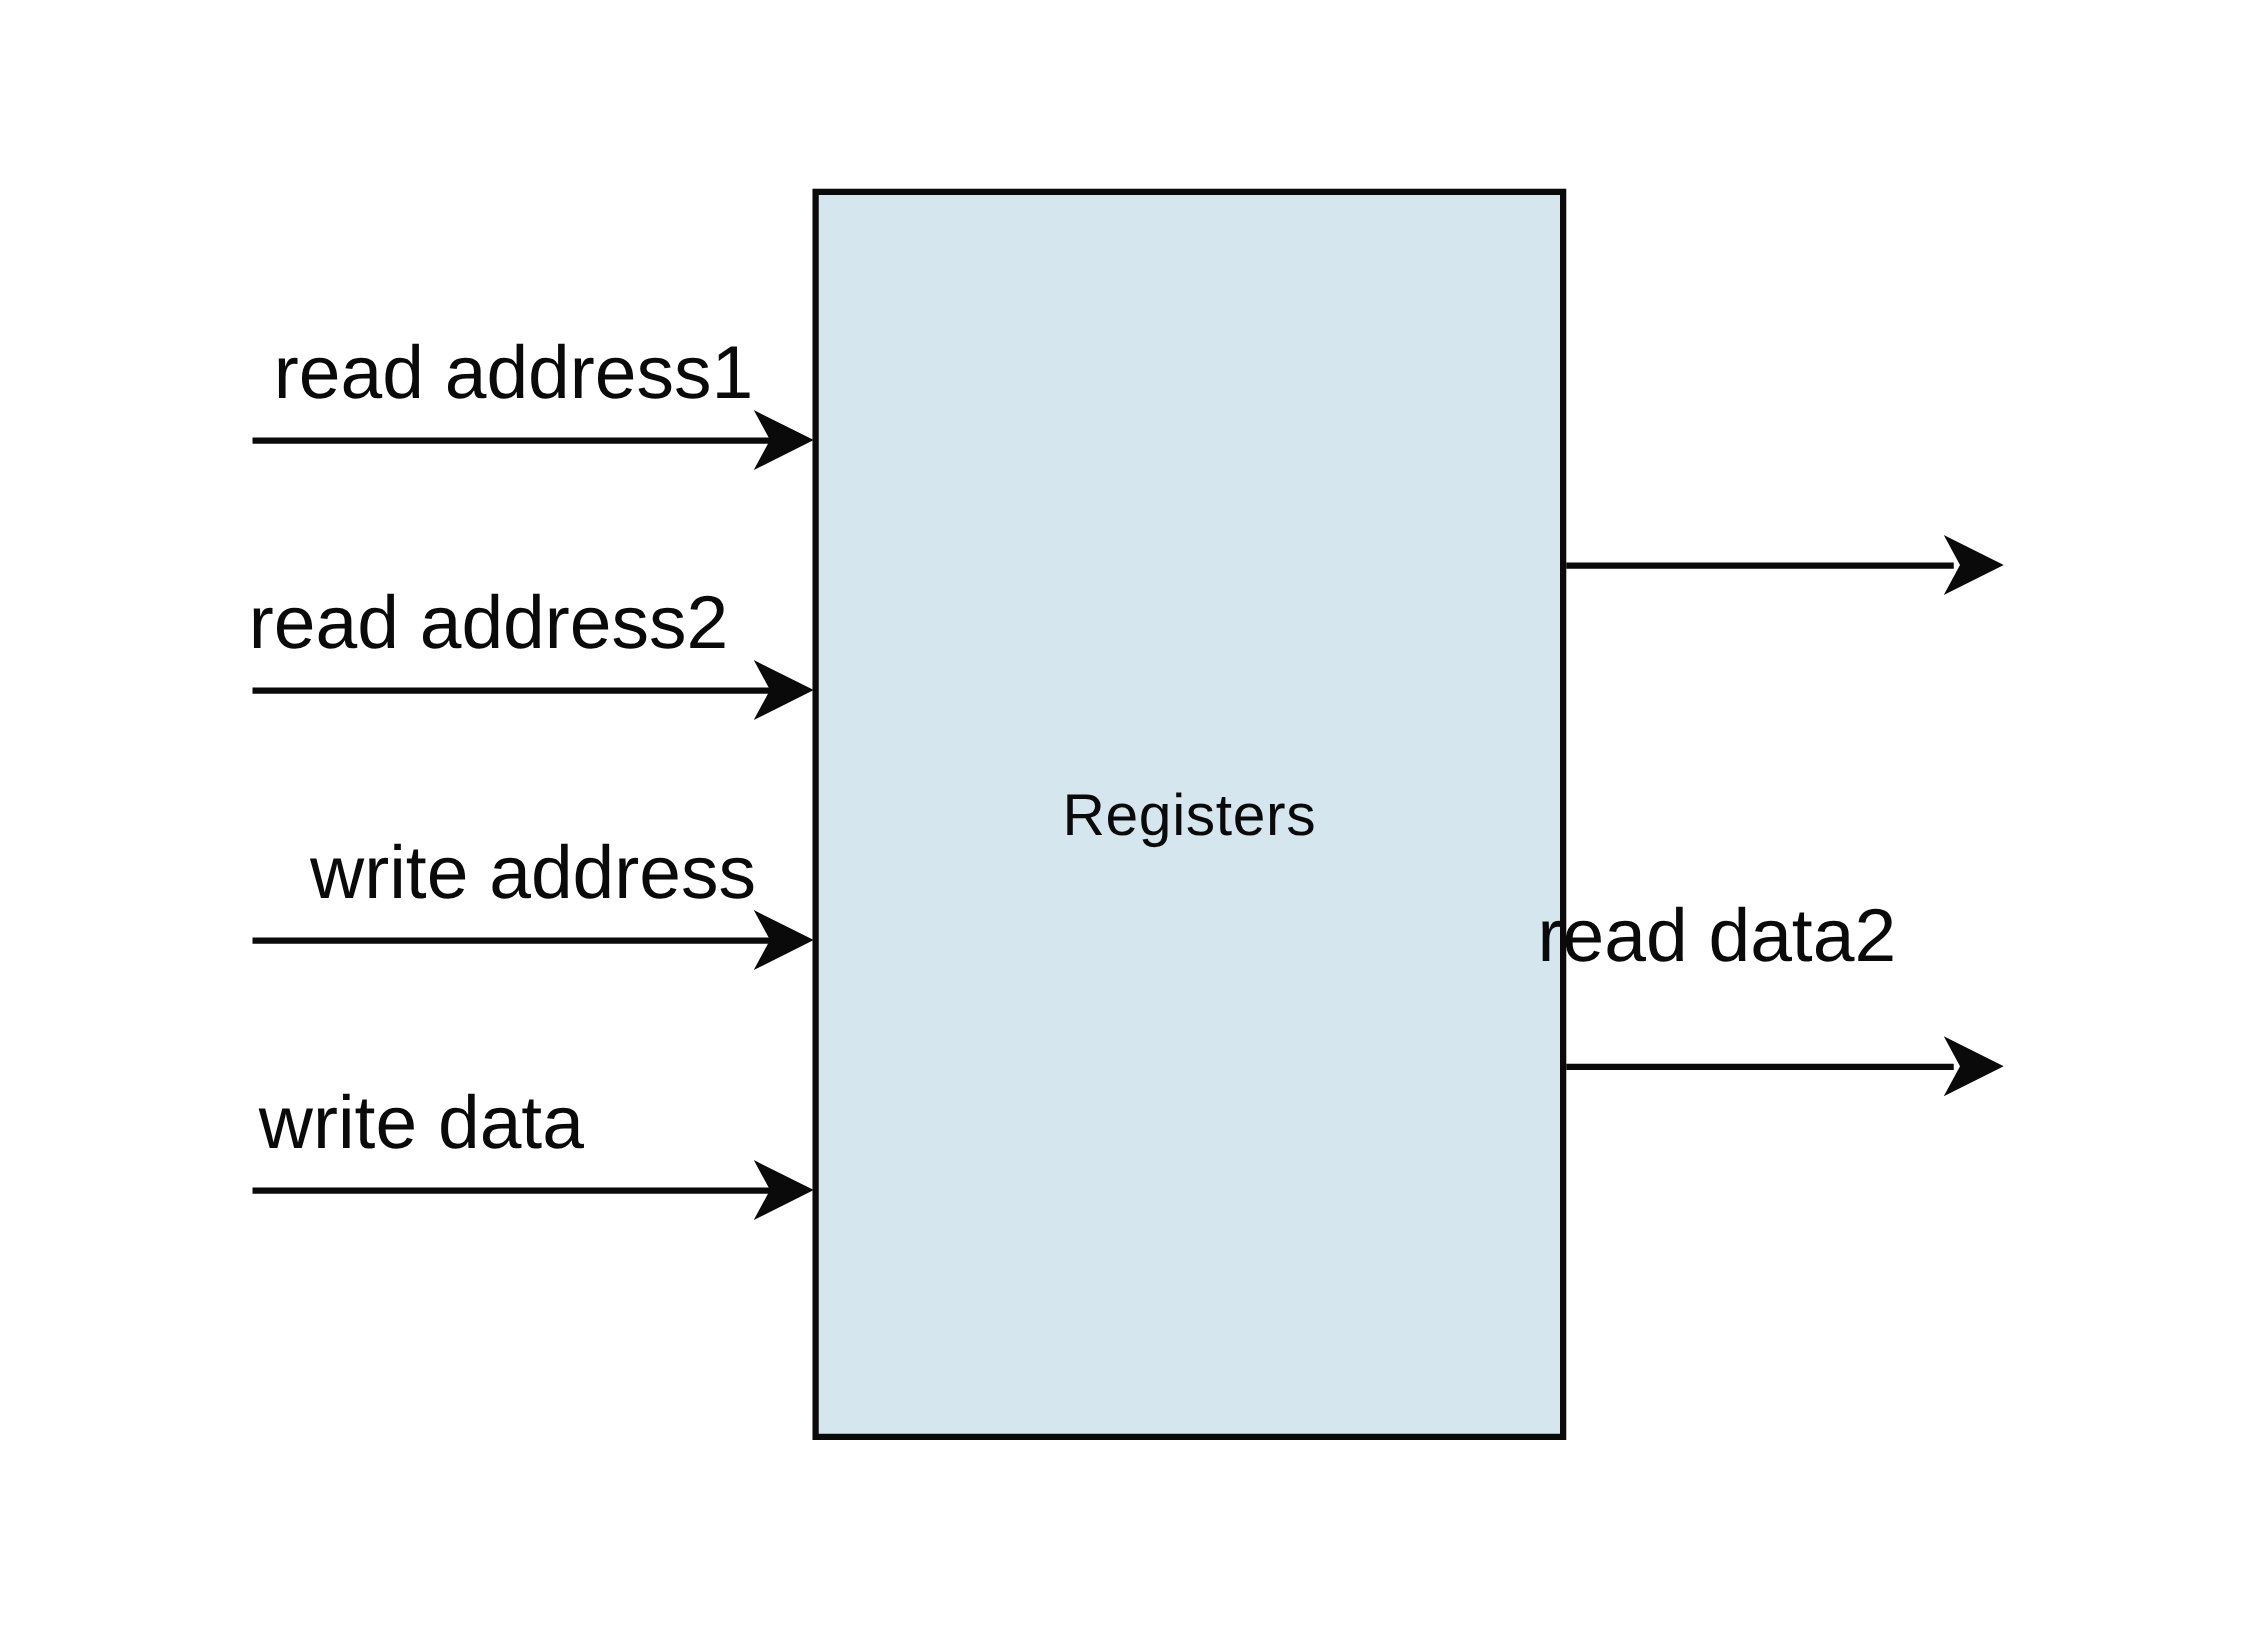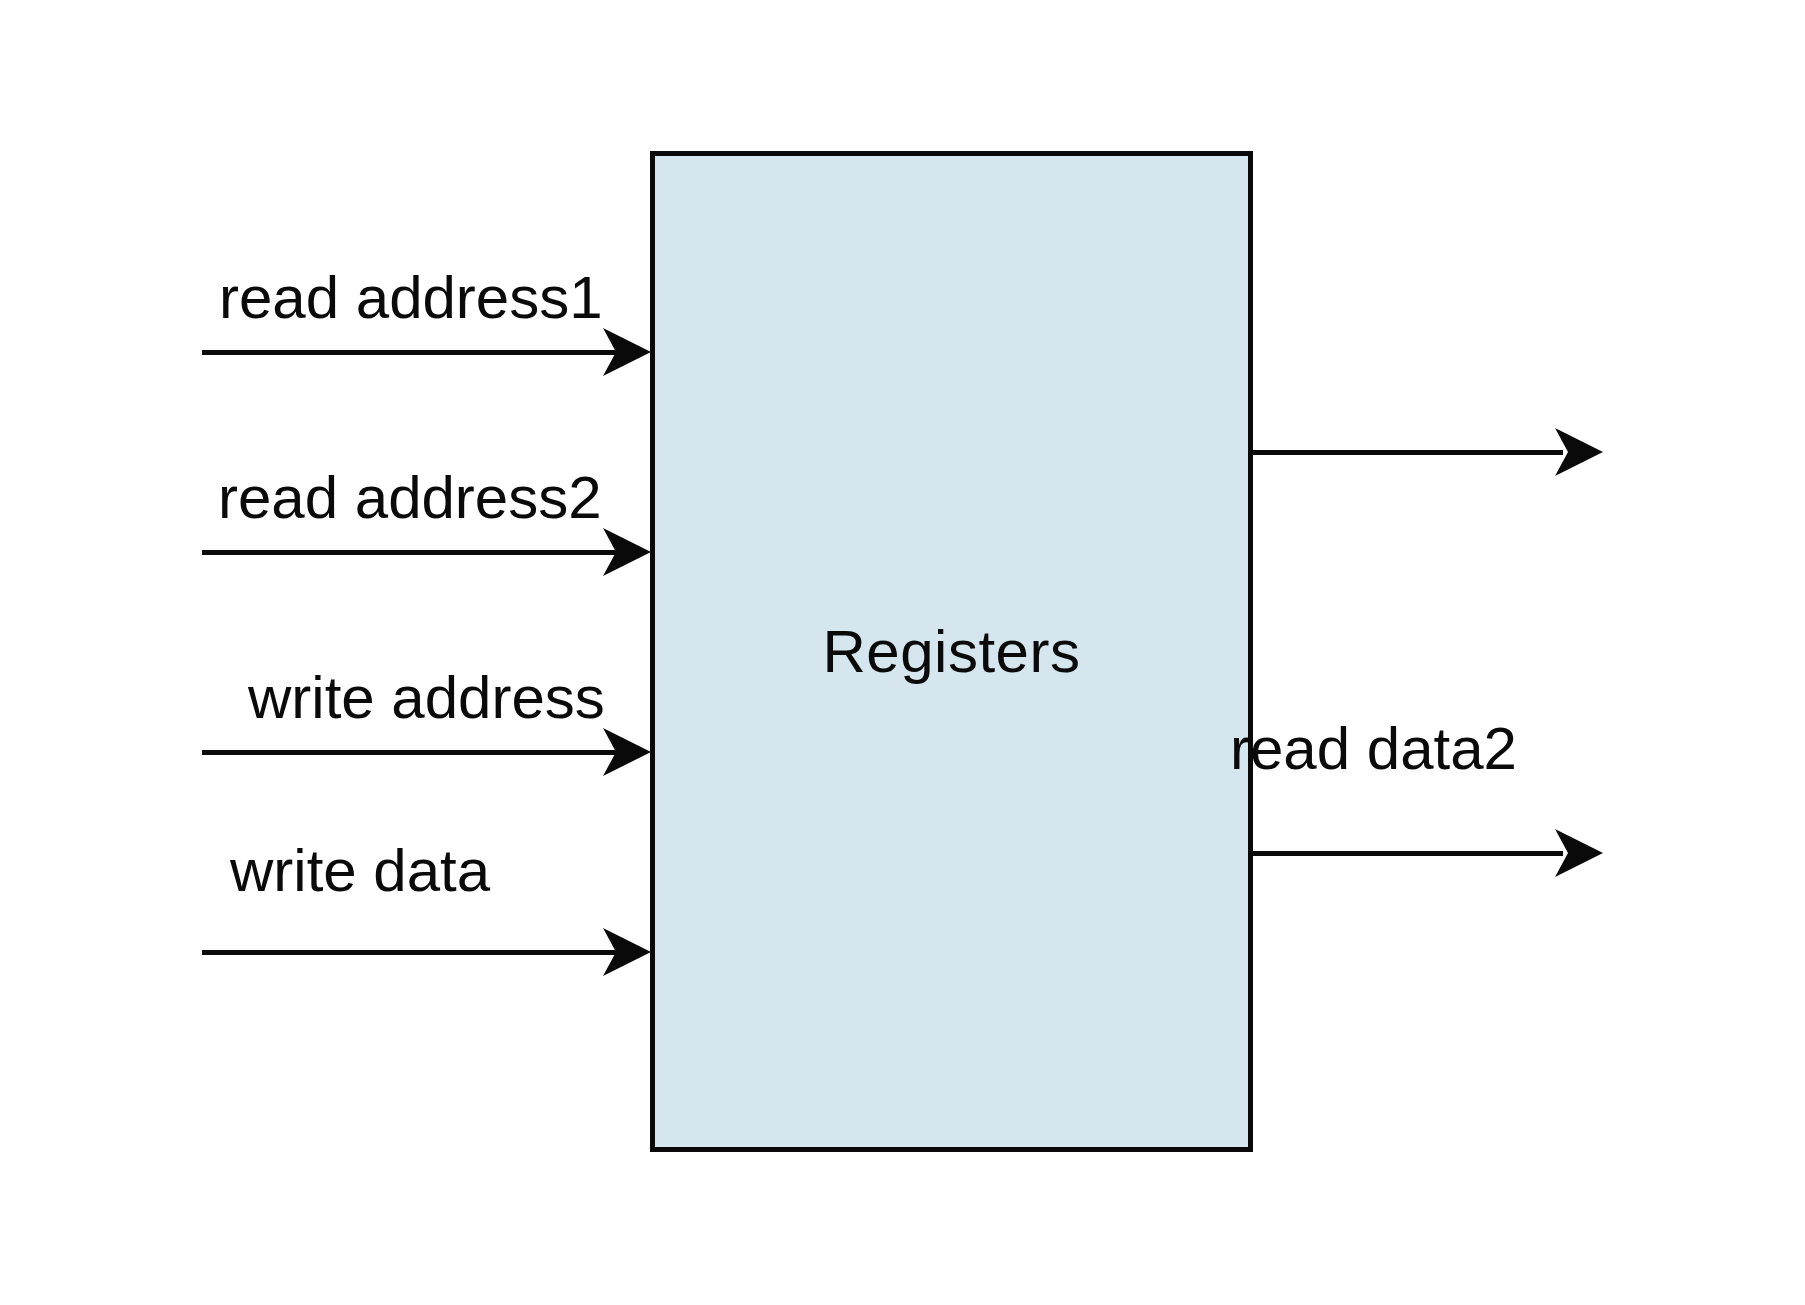--- a/index.html
+++ b/index.html
@@ -23,21 +23,21 @@
     width: 603px;
     height: 1001px;
     box-sizing: border-box;
     border: 5px solid #0a0a0a;
     background: #d5e6ee;
     display: flex;
     align-items: center;
     justify-content: center;
   }
   .block-label {
-    font-size: 60px;
+    font-size: 47px;
     line-height: 1;
     color: #0a0a0a;
     letter-spacing: 0.5px;
   }
   .port-label {
     position: absolute;
     font-size: 60px;
     line-height: 1;
     white-space: nowrap;
     color: #0a0a0a;
@@ -65,23 +65,23 @@
 </head>
 <body>
 
 <div id="canvas">
 
   <div class="block">
     <span class="block-label">Registers</span>
   </div>
 
   <div class="port-label" style="left:207px; top:268px;margin-left:12px;">read address1</div>
-  <div class="port-label" style="left:218px; top:468px;">read address2</div>
+  <div class="port-label" style="left:199px; top:468px;">read address2</div>
   <div class="port-label" style="left:212px; top:668px;margin-left:36px;">write address</div>
-  <div class="port-label" style="left:207px; top:841px;margin-left:23px;">write data</div>
+  <div class="port-label" style="left:207px; top:868px;">write data</div>
 
   <div class="port-label" style="left:1230px; top:719px;">read data2</div>
 
   <div>
     <div class="arrow-line in-line" style="top:350px;"></div>
     <svg class="arrowhead in-head" style="top:328px;" viewBox="0 0 48 48">
       <polygon points="0,0 48,24 0,48 13,24"></polygon>
     </svg>
   </div>
   <div>

